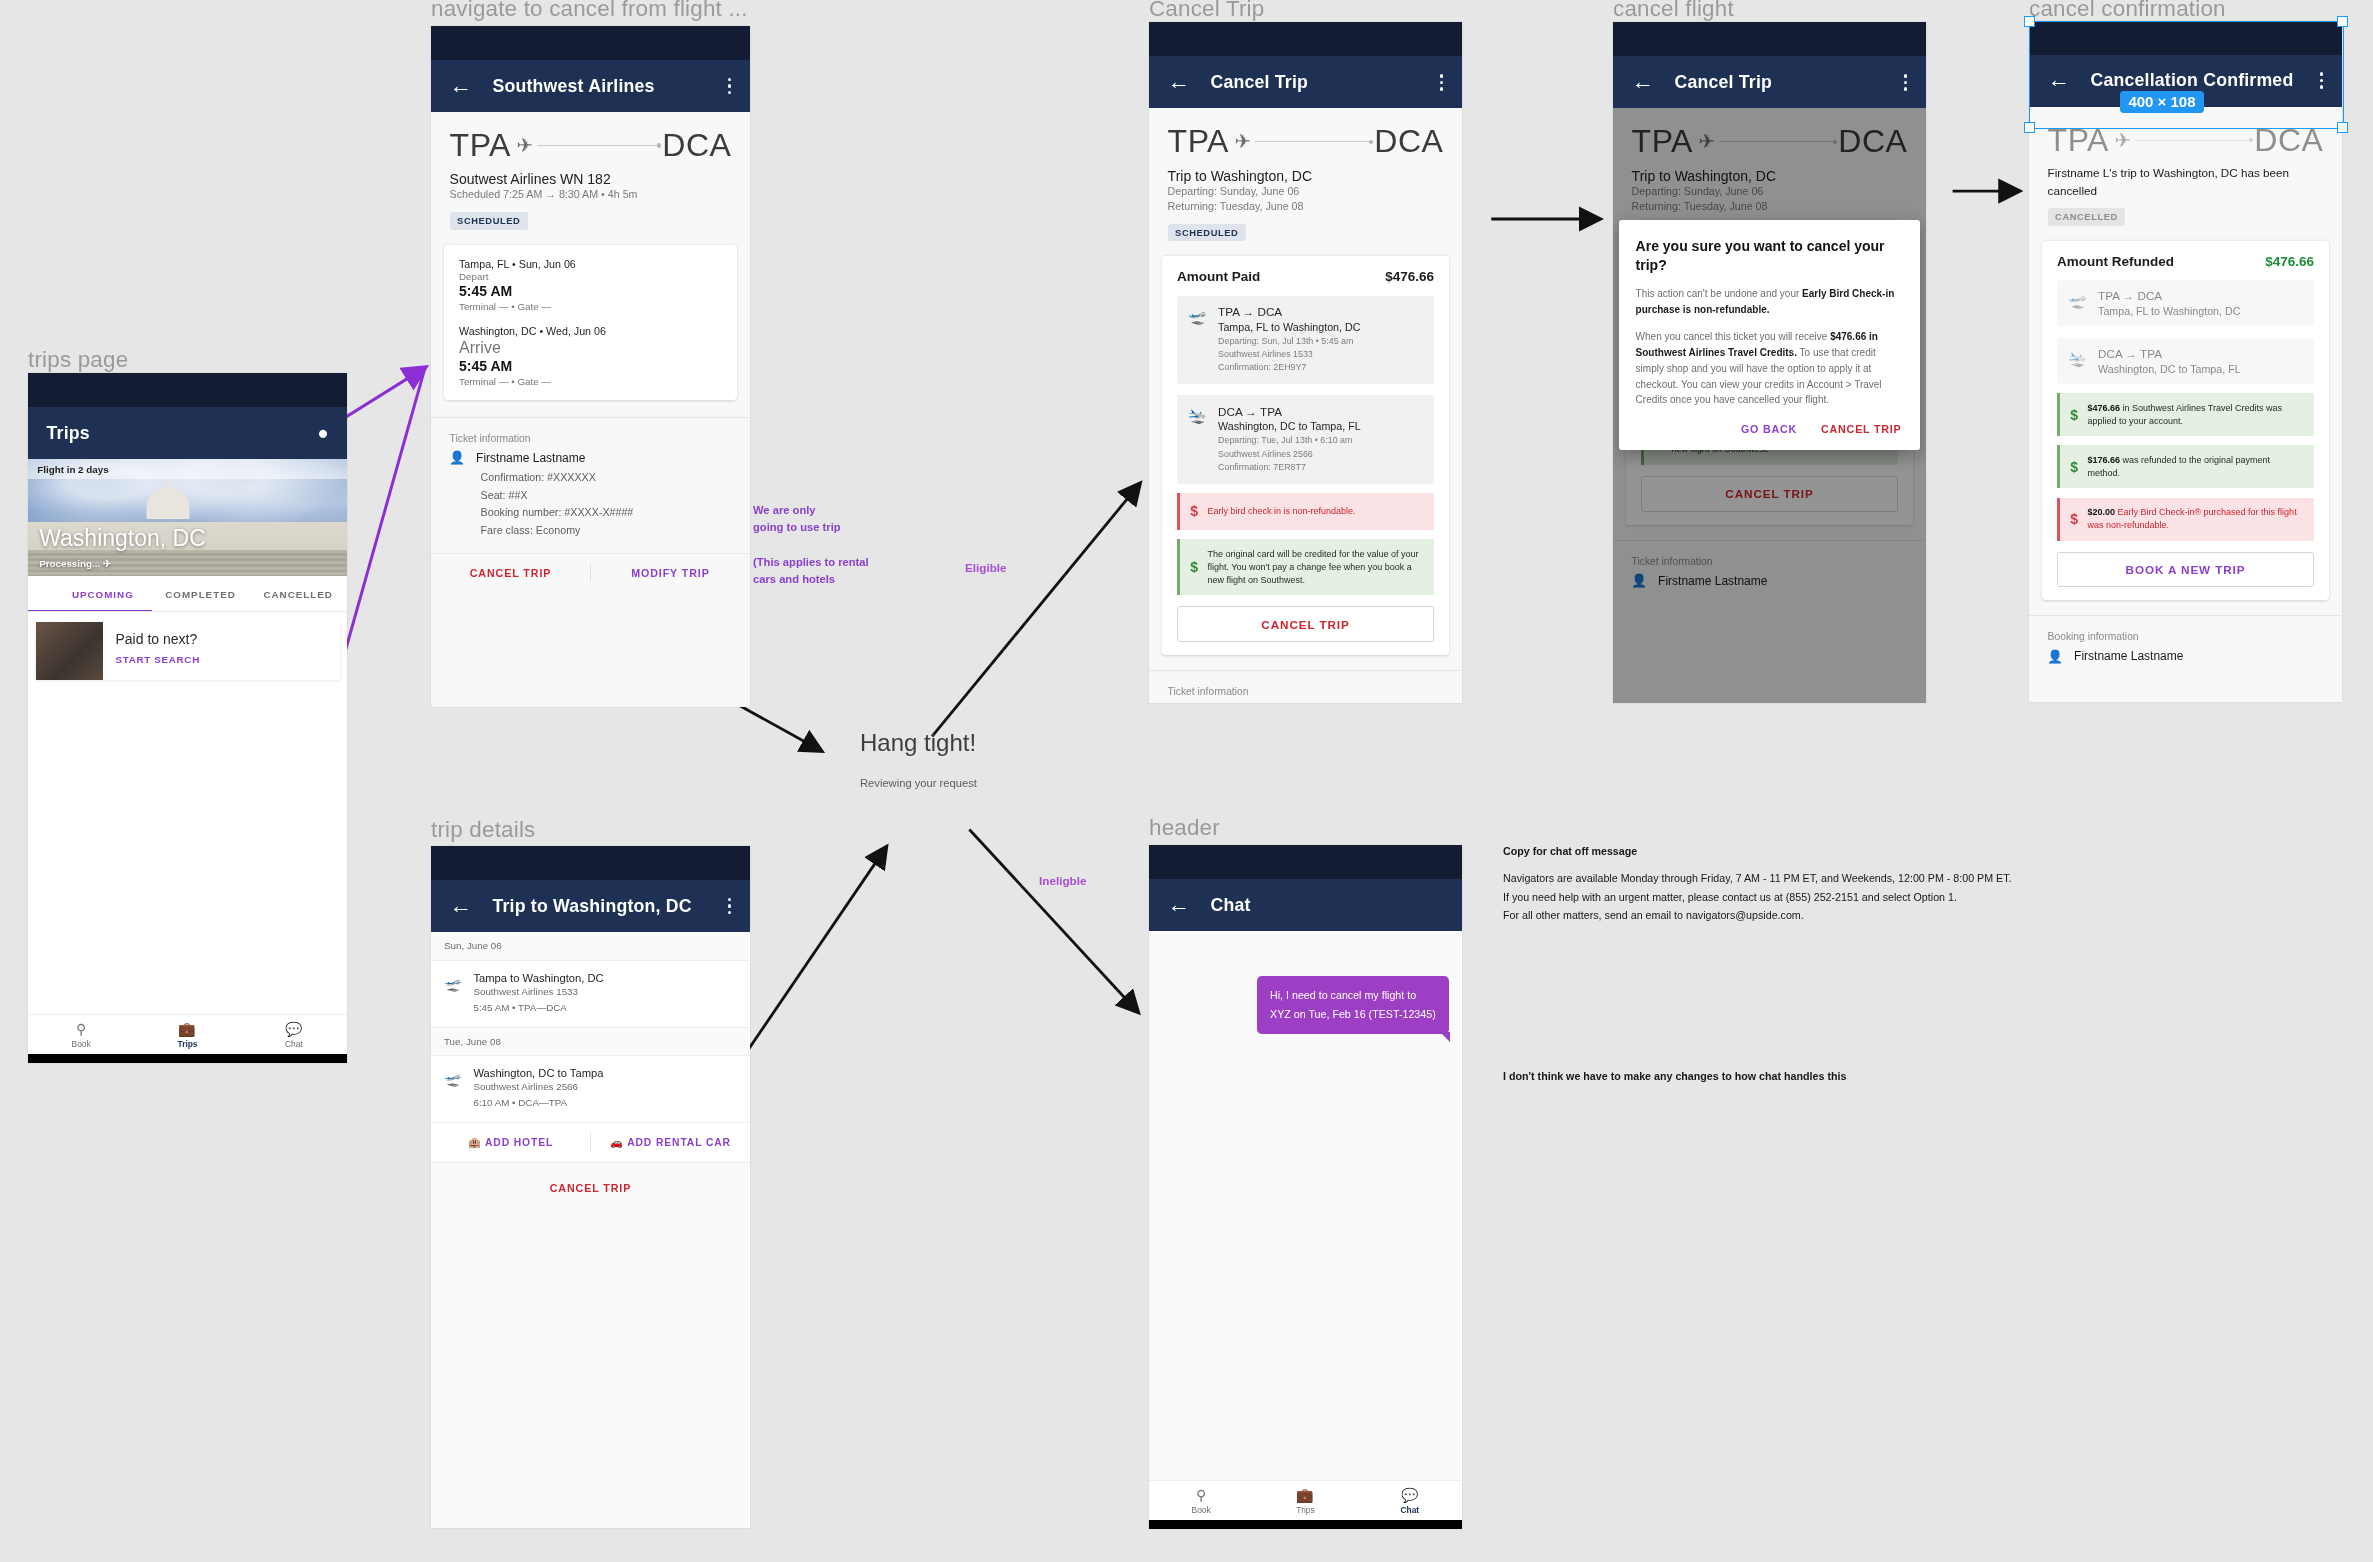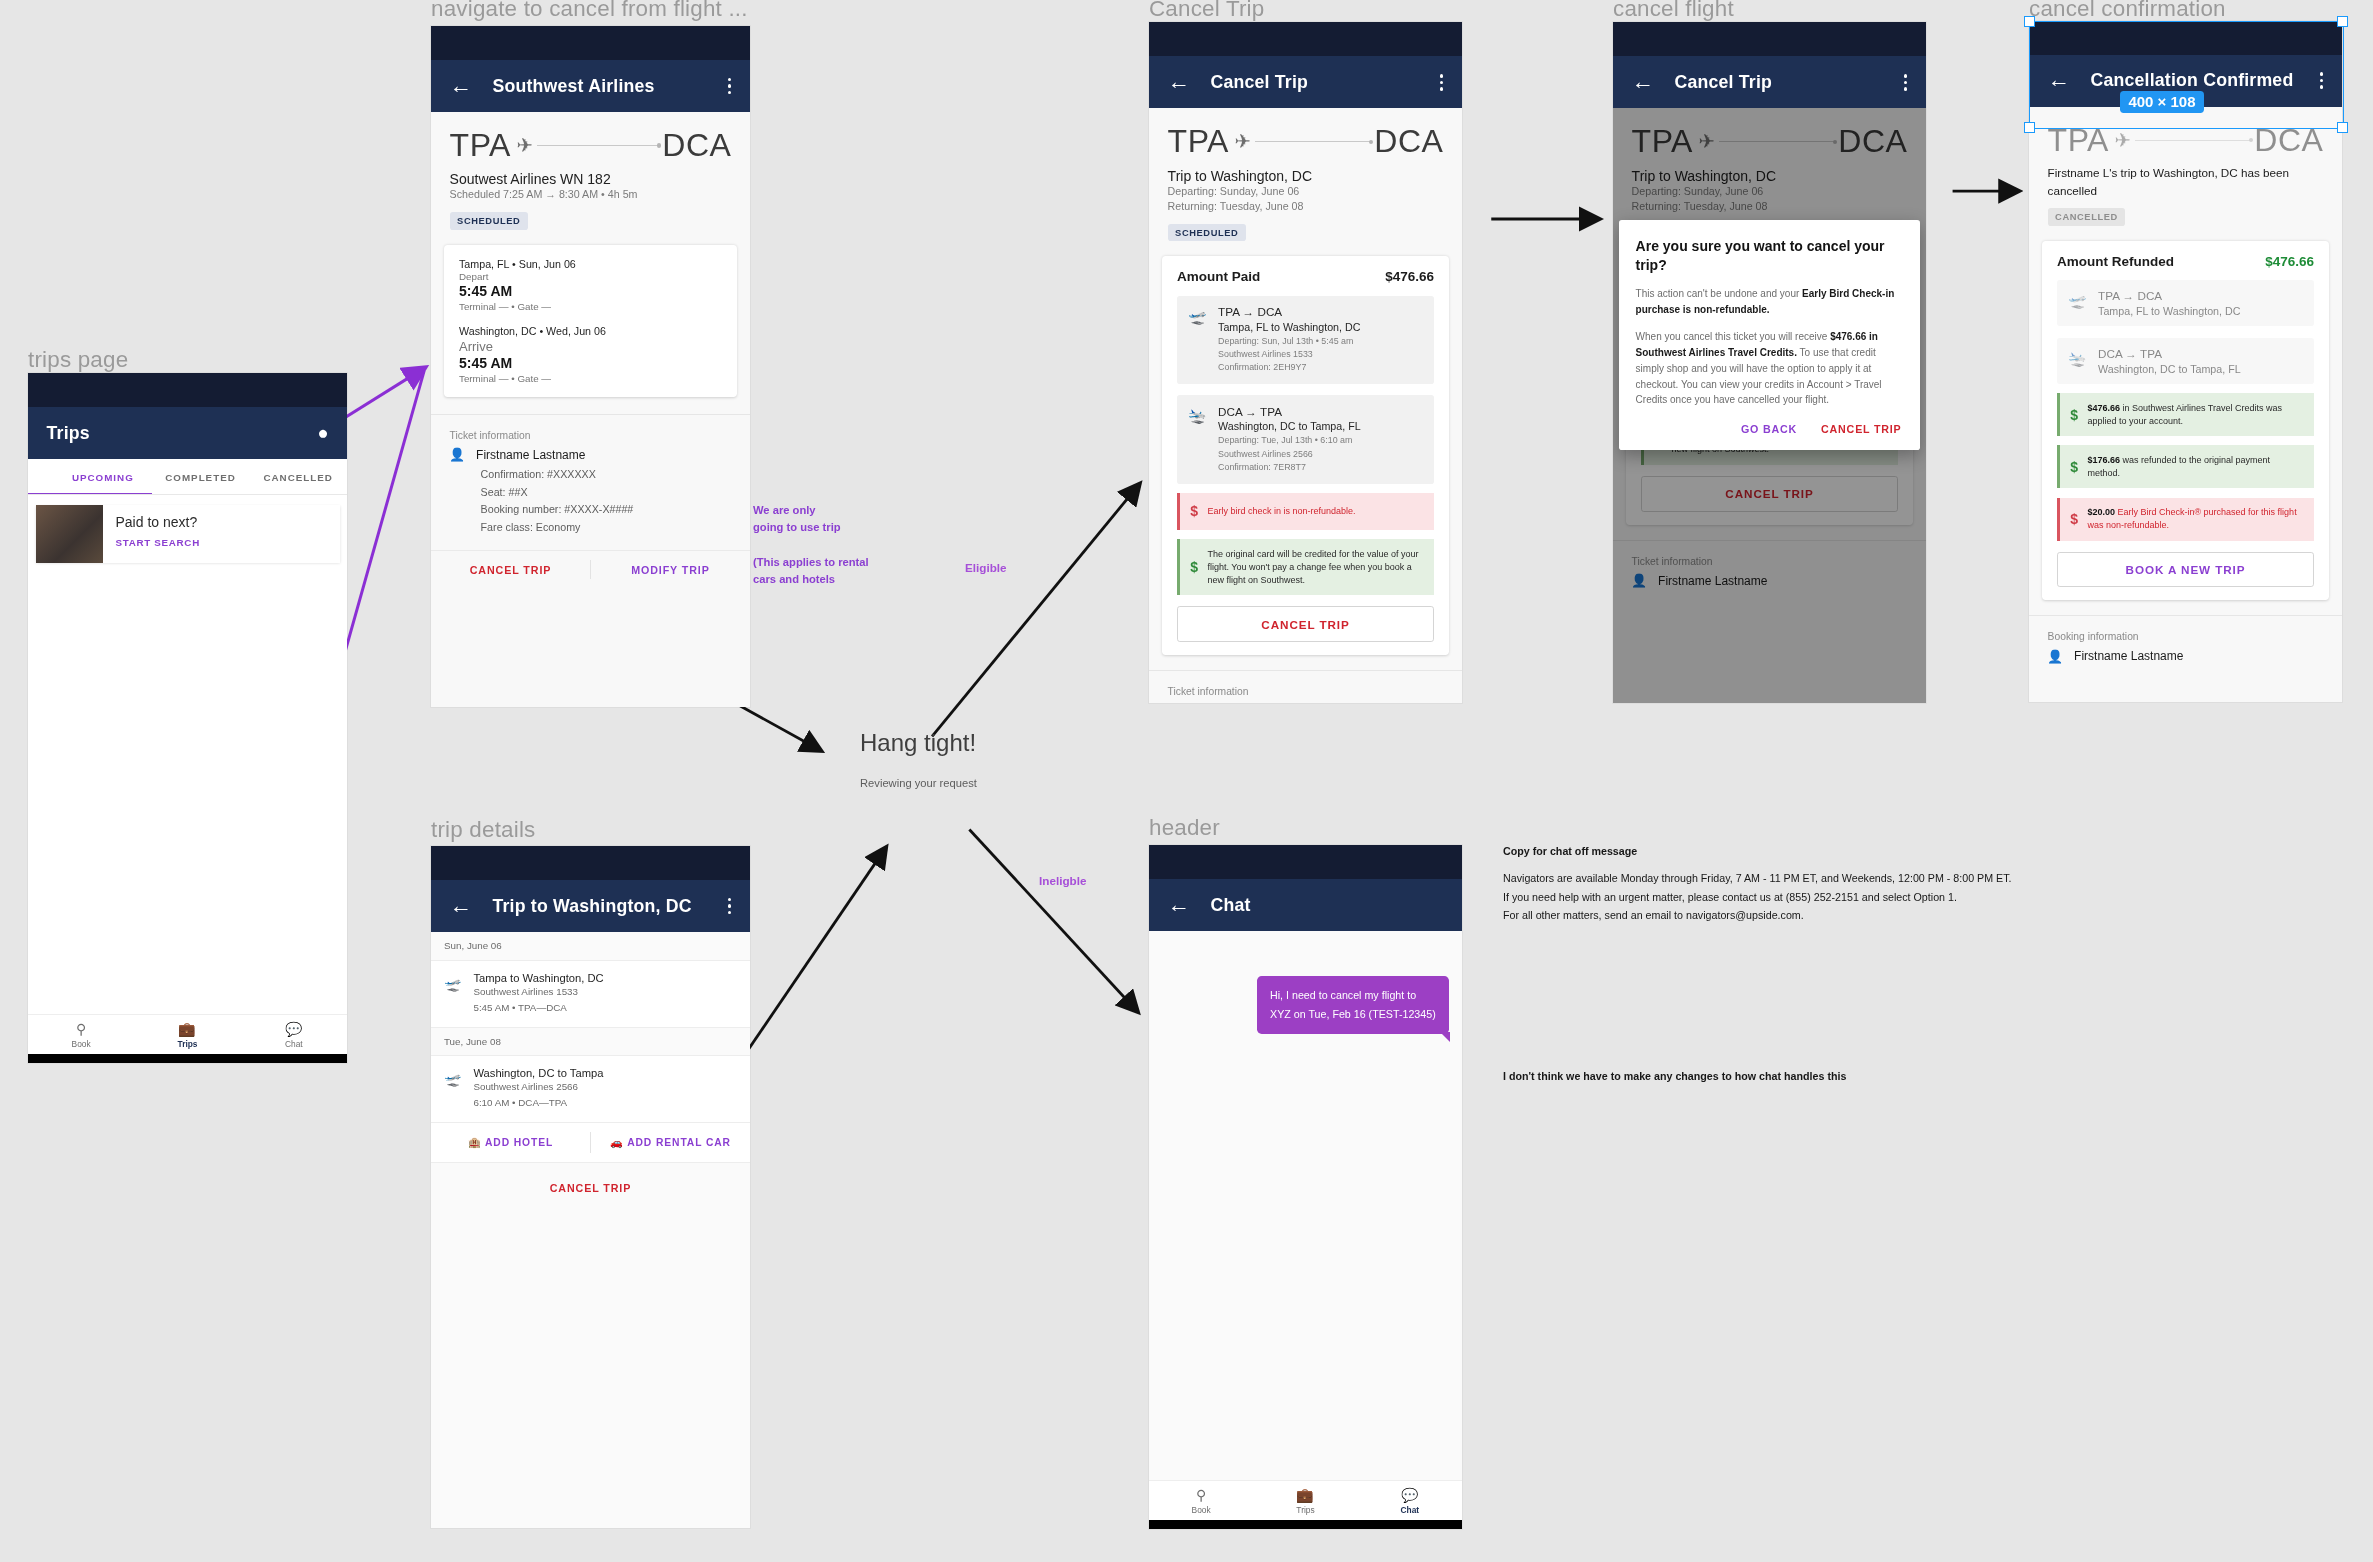--- a/index.html
+++ b/index.html
@@ -180,20 +180,29 @@
   <line x1="2095" y1="205" x2="2165" y2="205" stroke="#111" stroke-width="3" marker-end="url(#ka)"></line>
 </svg>
 
 <div class="abs frame-label" style="left:28px;top:347px;">trips page</div>
 <div class="phone" style="left:28px;top:373px;width:319px;height:690px;">
   <div class="statusbar"></div>
   <div class="appbar">
     <div class="title">Trips</div>
     <div style="font-size:18.6px;">●</div>
   </div>
+  <div class="hero">
+    <div class="sky"></div>
+    <div class="bldg"></div>
+    <div class="dome"></div>
+    <div class="steps"></div>
+    <div class="badge">Flight in 2 days</div>
+    <div class="city">Washington, DC</div>
+    <div class="proc"><span>Processing...</span> <span>✈</span></div>
+  </div>
   <div class="tabs">
     <div class="act">UPCOMING</div>
     <div>COMPLETED</div>
     <div>CANCELLED</div>
   </div>
   <div class="nextcard">
     <div class="thumb"></div>
     <div class="body">
       <div class="t">Paid to next?</div>
       <div class="l">START SEARCH</div>
@@ -233,21 +242,21 @@
   <div class="card">
     <div>
       <div style="font-size:10.7px;color:#1f1f1f;">Tampa, FL • Sun, Jun 06</div>
       <div style="font-size:9.8px;color:#767676;margin-top:1.9px;">Depart</div>
       <div style="font-size:14px;font-weight:bold;color:#141414;margin-top:0.9px;">5:45 AM</div>
       <div style="font-size:9.8px;color:#767676;margin-top:1.9px;">Terminal — • Gate —</div>
     </div>
     <div style="height:13px;"></div>
     <div>
       <div style="font-size:10.7px;color:#1f1f1f;">Washington, DC • Wed, Jun 06</div>
-      <div style="font-size:13px;color:#767676;margin-top:1.9px;">Arrive</div>
+      <div style="font-size:16px;color:#767676;margin-top:1.9px;">Arrive</div>
       <div style="font-size:14px;font-weight:bold;color:#141414;margin-top:0.9px;">5:45 AM</div>
       <div style="font-size:9.8px;color:#767676;margin-top:1.9px;">Terminal — • Gate —</div>
     </div>
   </div>
   <div style="height:17px;"></div>
   <div class="divider"></div>
   <div class="ticket">
     <div class="cap">Ticket information</div>
     <div class="person">
       <span style="font-size:13px;color:#555;">👤</span>

